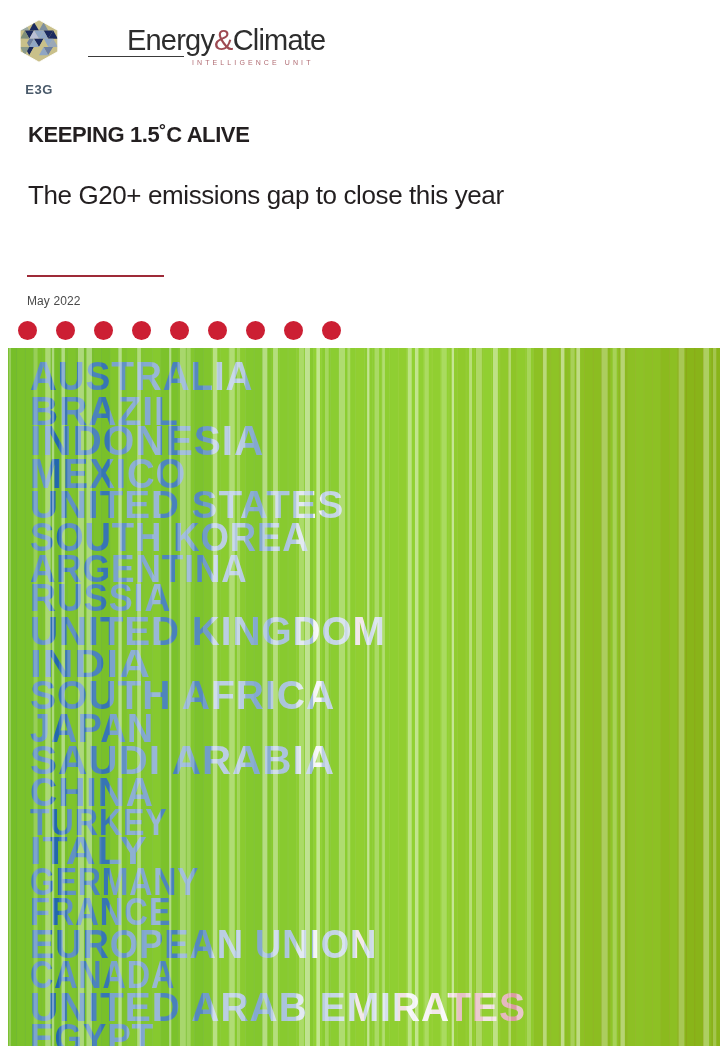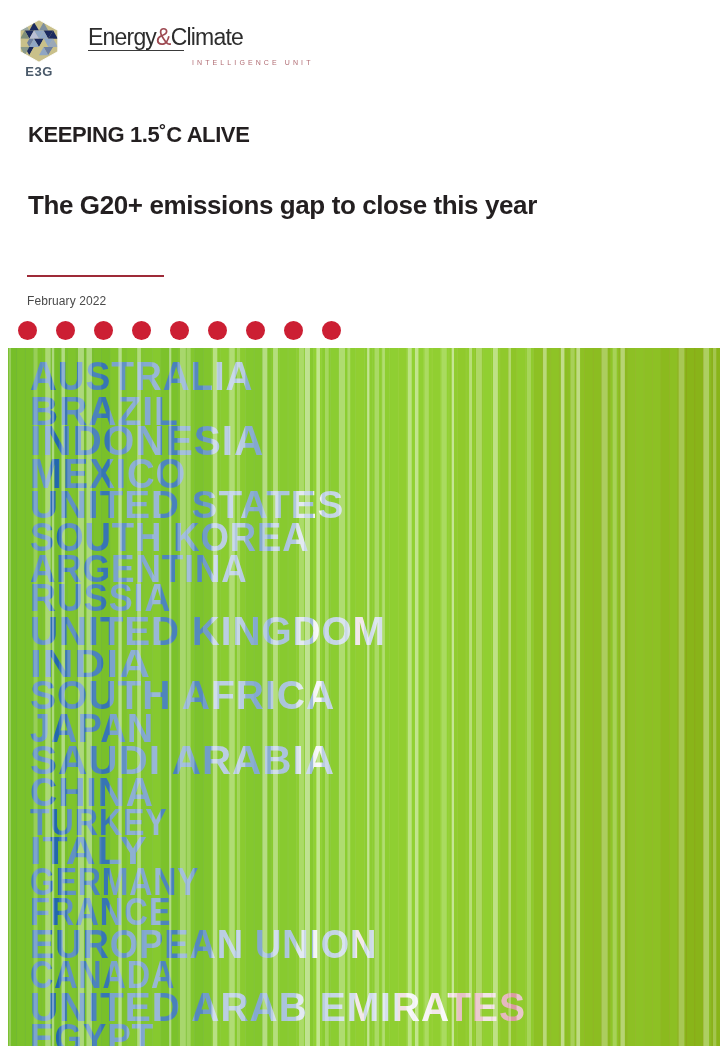--- a/index.html
+++ b/index.html
@@ -31,37 +31,38 @@
     display: flex;
     flex-direction: column;
     align-items: center;
   }
   .e3g-hex { width: 46px; height: 46px; display:block; }
   .e3g-word {
     font-size: 13px;
     font-weight: 700;
     letter-spacing: 0.5px;
     color: #4a5a6a;
-    margin-top: 1px;
+    margin-top: 19px;
     line-height: 1;
   }
 
   .eciu-logo {
     position: absolute;
     left: 88px; top: 26px;
     width: 205px;
   }
   .eciu-main {
     font-family: "Liberation Sans", sans-serif;
-    font-size: 23px;
+    font-size: 29px;
     line-height: 1;
     letter-spacing: -0.8px;
     color: #2d2d2d;
     font-weight: 400;
     white-space: nowrap;
+    margin-left: 39px;
   }
   .eciu-amp { color: #9e4a52; font-weight: 400; }
   .eciu-rule {
     width: 96px; height: 1px;
     background: #3a3a3a;
     margin-top: 1px;
   }
   .eciu-sub {
     position: absolute;
     left: 104px; top: 33px;
@@ -78,23 +79,23 @@
     left: 28px; top: 108px;
     font-size: 22px;
     font-weight: 700;
     letter-spacing: -0.4px;
     color: #231f20;
     line-height: 1.1;
     white-space: nowrap;
   }
   .subtitle {
     position: absolute;
-    left: 28px; top: 182px;
+    left: 28px; top: 172px;
     font-size: 26px;
-    font-weight: 700;
+    font-weight: 400;
     letter-spacing: -0.4px;
     color: #231f20;
     line-height: 1.2;
     white-space: nowrap;
     margin-top: 8px;
   }
 
   
   .date-rule {
     position: absolute;
@@ -195,21 +196,21 @@
     <div class="eciu-rule"></div>
     <div class="eciu-sub">INTELLIGENCE UNIT</div>
   </div>
 
 </div>
 
 <h1 class="title">KEEPING 1.5˚C ALIVE</h1>
 <h2 class="subtitle">The G20+ emissions gap to close this year</h2>
 
 <div class="date-rule"></div>
-<div class="date-text">February 2022</div>
+<div class="date-text">May 2022</div>
 
 <div class="dots" id="dots-row">
     <div class="dot" style="background: rgb(204, 31, 51);"></div>
     <div class="dot" style="background: rgb(204, 31, 51);"></div>
     <div class="dot" style="background: rgb(204, 31, 51);"></div>
     <div class="dot" style="background: rgb(204, 31, 51);"></div>
     <div class="dot" style="background: rgb(204, 31, 51);"></div>
     <div class="dot" style="background: rgb(204, 31, 51);"></div>
     <div class="dot" style="background: rgb(204, 31, 51);"></div>
     <div class="dot" style="background: rgb(204, 31, 51);"></div>

